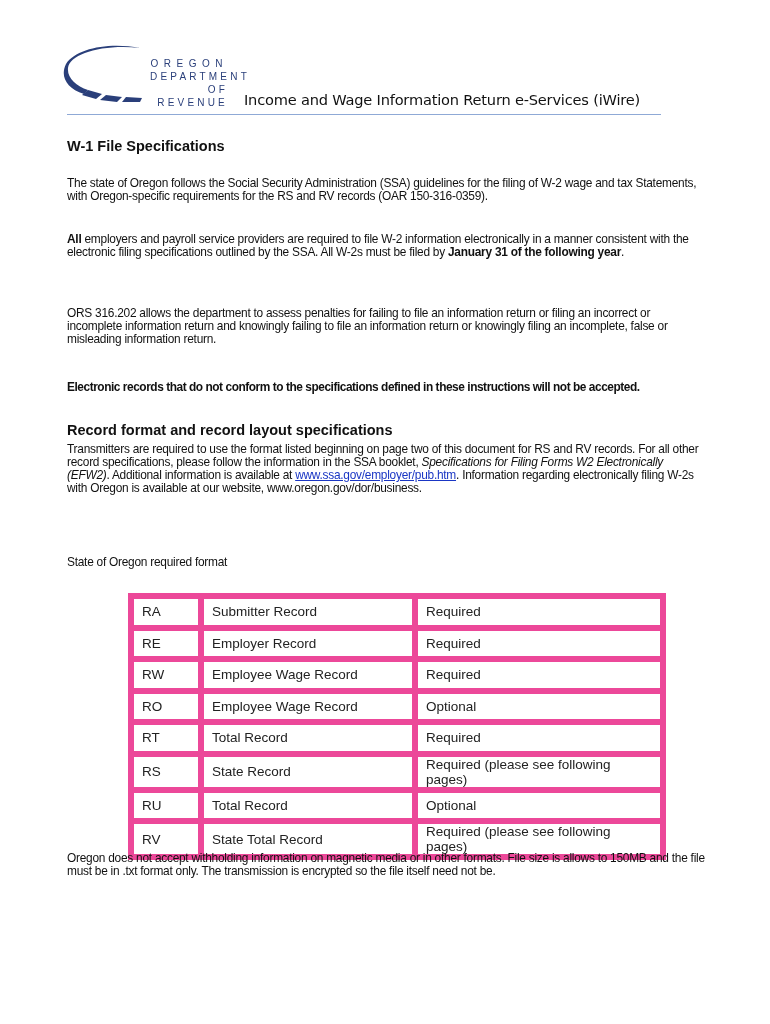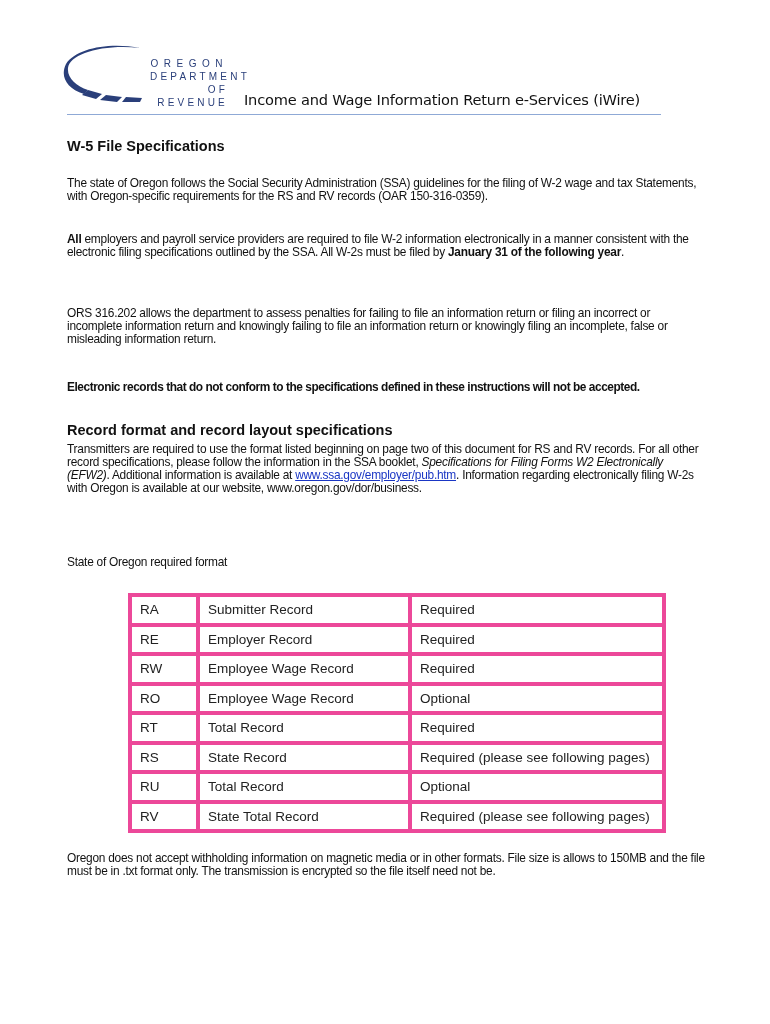--- a/index.html
+++ b/index.html
@@ -24,21 +24,21 @@
     .p3 { top: 307px; }
     .p4 { top: 381px; font-weight: bold; letter-spacing: -0.45px; width: 680px; }
     .p5 { top: 443px; }
     .p6 { top: 556px; font-weight: normal; }
     .p7 { top: 852px; }
     .para b { font-weight: bold; }
     .para i { font-style: italic; }
     .link { color: #1a36c4; text-decoration: underline; }
     table.rec { position: absolute; left: 128px; top: 593px; border-collapse: collapse;
       width: 538px; font-size: 13.5px; font-family: "Liberation Sans", sans-serif; color: #222; }
-    table.rec td { border: 4px solid #ec4899; height: 25.5px; padding: 0 8px; vertical-align: middle; }
+    table.rec td { border: 6px solid #ec4899; height: 25.5px; padding: 0 8px; vertical-align: middle; }
     table.rec td.c1 { width: 48px; }
     table.rec td.c2 { width: 192px; }
   </style>
 </head>
 <body>
 
 <div class="page">
 
   <div class="logo">
     <svg width="110" height="66" viewBox="0 0 110 66">
@@ -50,21 +50,21 @@
     <div class="logo-text">
       <div class="l1">OREGON</div>
       <div>DEPARTMENT</div>
       <div>OF REVENUE</div>
     </div>
   </div>
 
   <div class="header-title">Income and Wage  Information Return e-Services (iWire)</div>
   <div class="header-rule"></div>
 
-  <div class="h1">W-5 File Specifications</div>
+  <div class="h1">W-1 File Specifications</div>
 
   <div class="para p1">The state of Oregon follows the Social Security Administration (SSA) guidelines for the filing of W-2 wage and tax Statements, with Oregon-specific requirements for the RS and RV records (OAR 150-316-0359).</div>
 
   <div class="para p2"><b>All</b><span> employers and payroll service providers are required to file W-2 information electronically in a manner consistent with the electronic filing specifications outlined by the SSA. All W-2s must be filed by </span><b>January 31 of the following year</b><span>.</span></div>
 
   <div class="para p3">ORS 316.202 allows the department to assess penalties for failing to file an information return or filing an incorrect or incomplete information return and knowingly failing to file an information return or knowingly filing an incomplete, false or misleading information return.</div>
 
   <div class="para p4">Electronic records that do not conform to the specifications defined in these instructions will not be accepted.</div>
 
   <div class="h2">Record format and record layout specifications</div>

